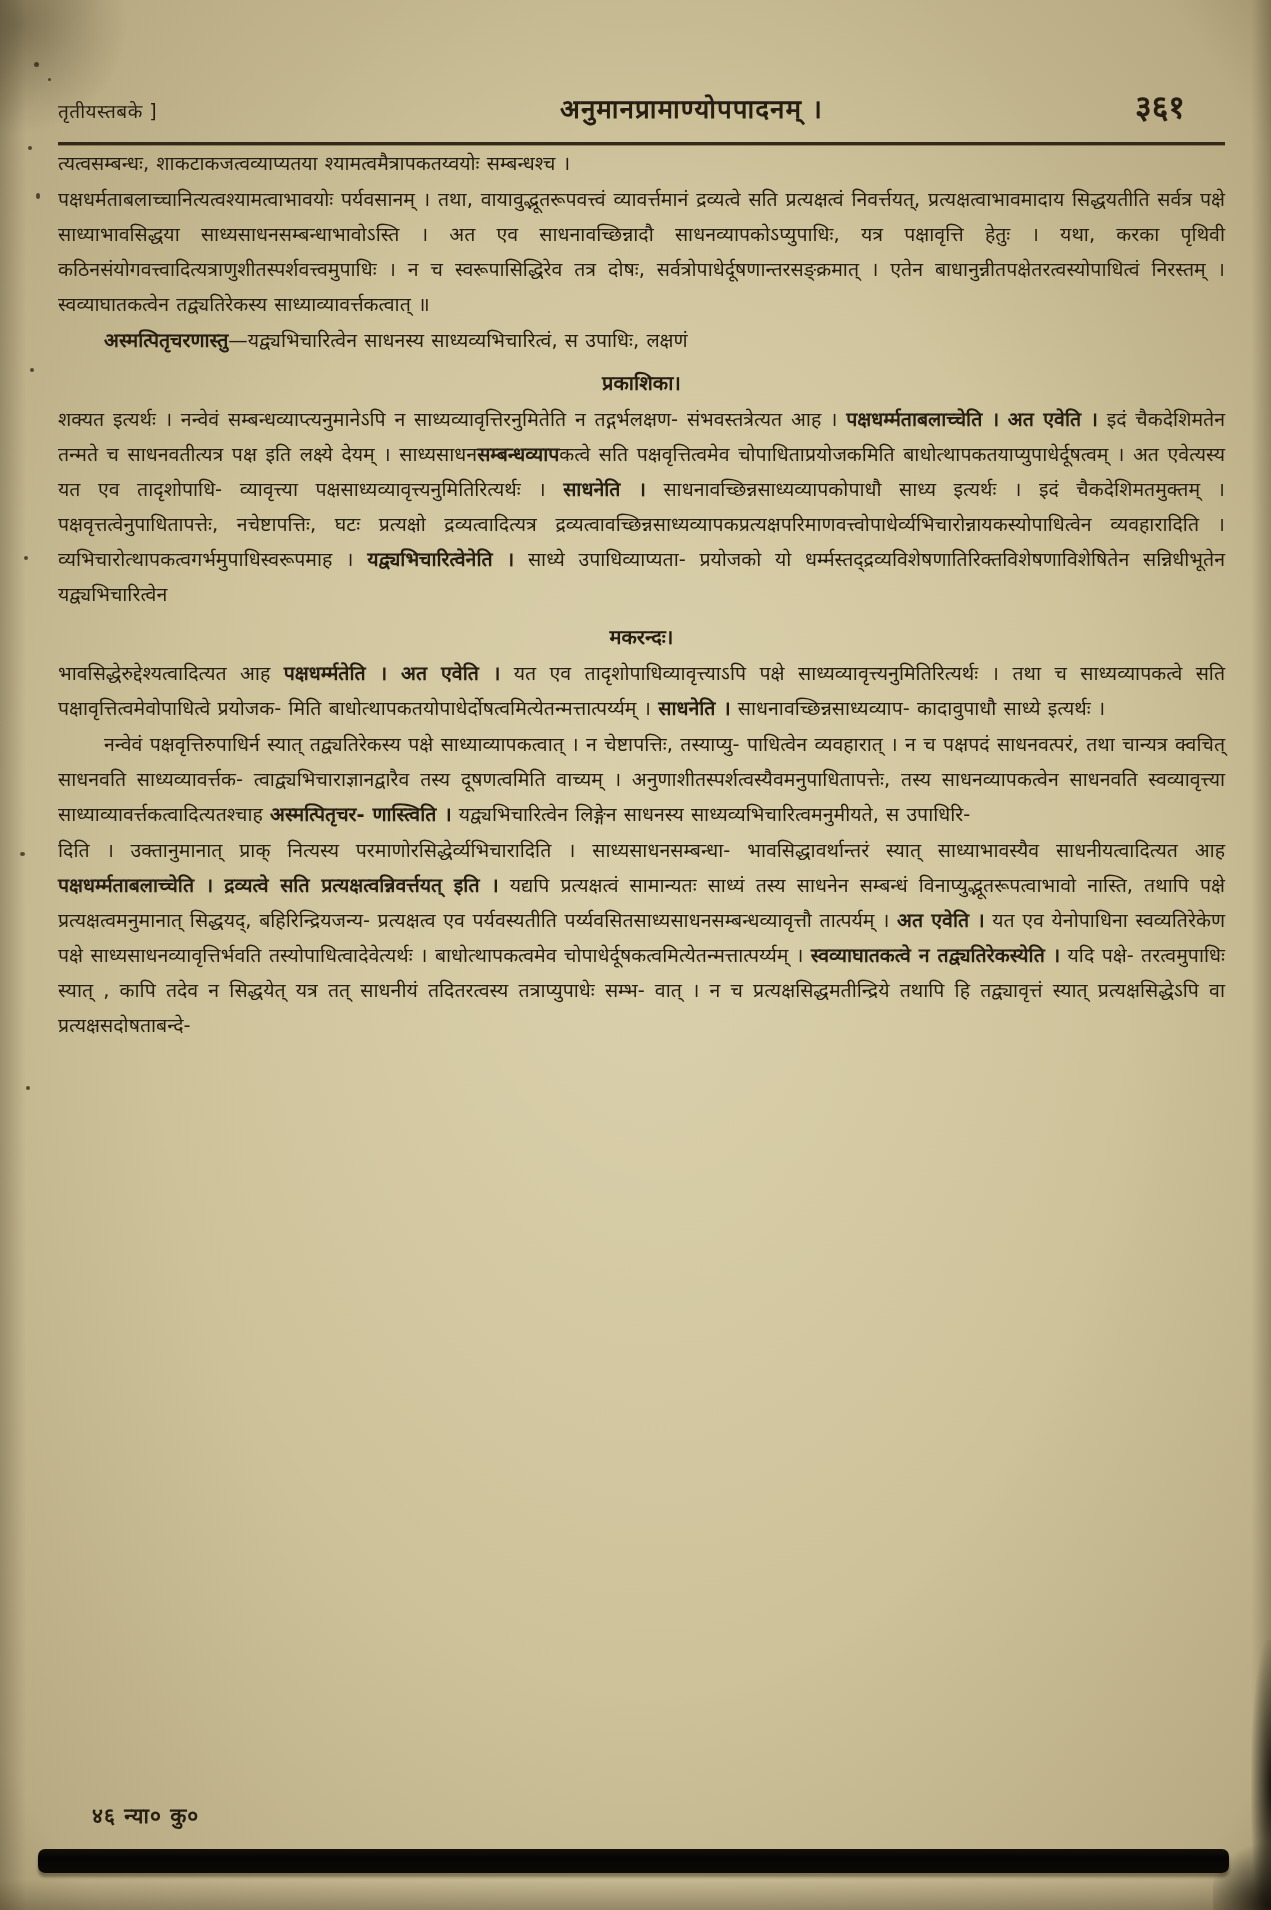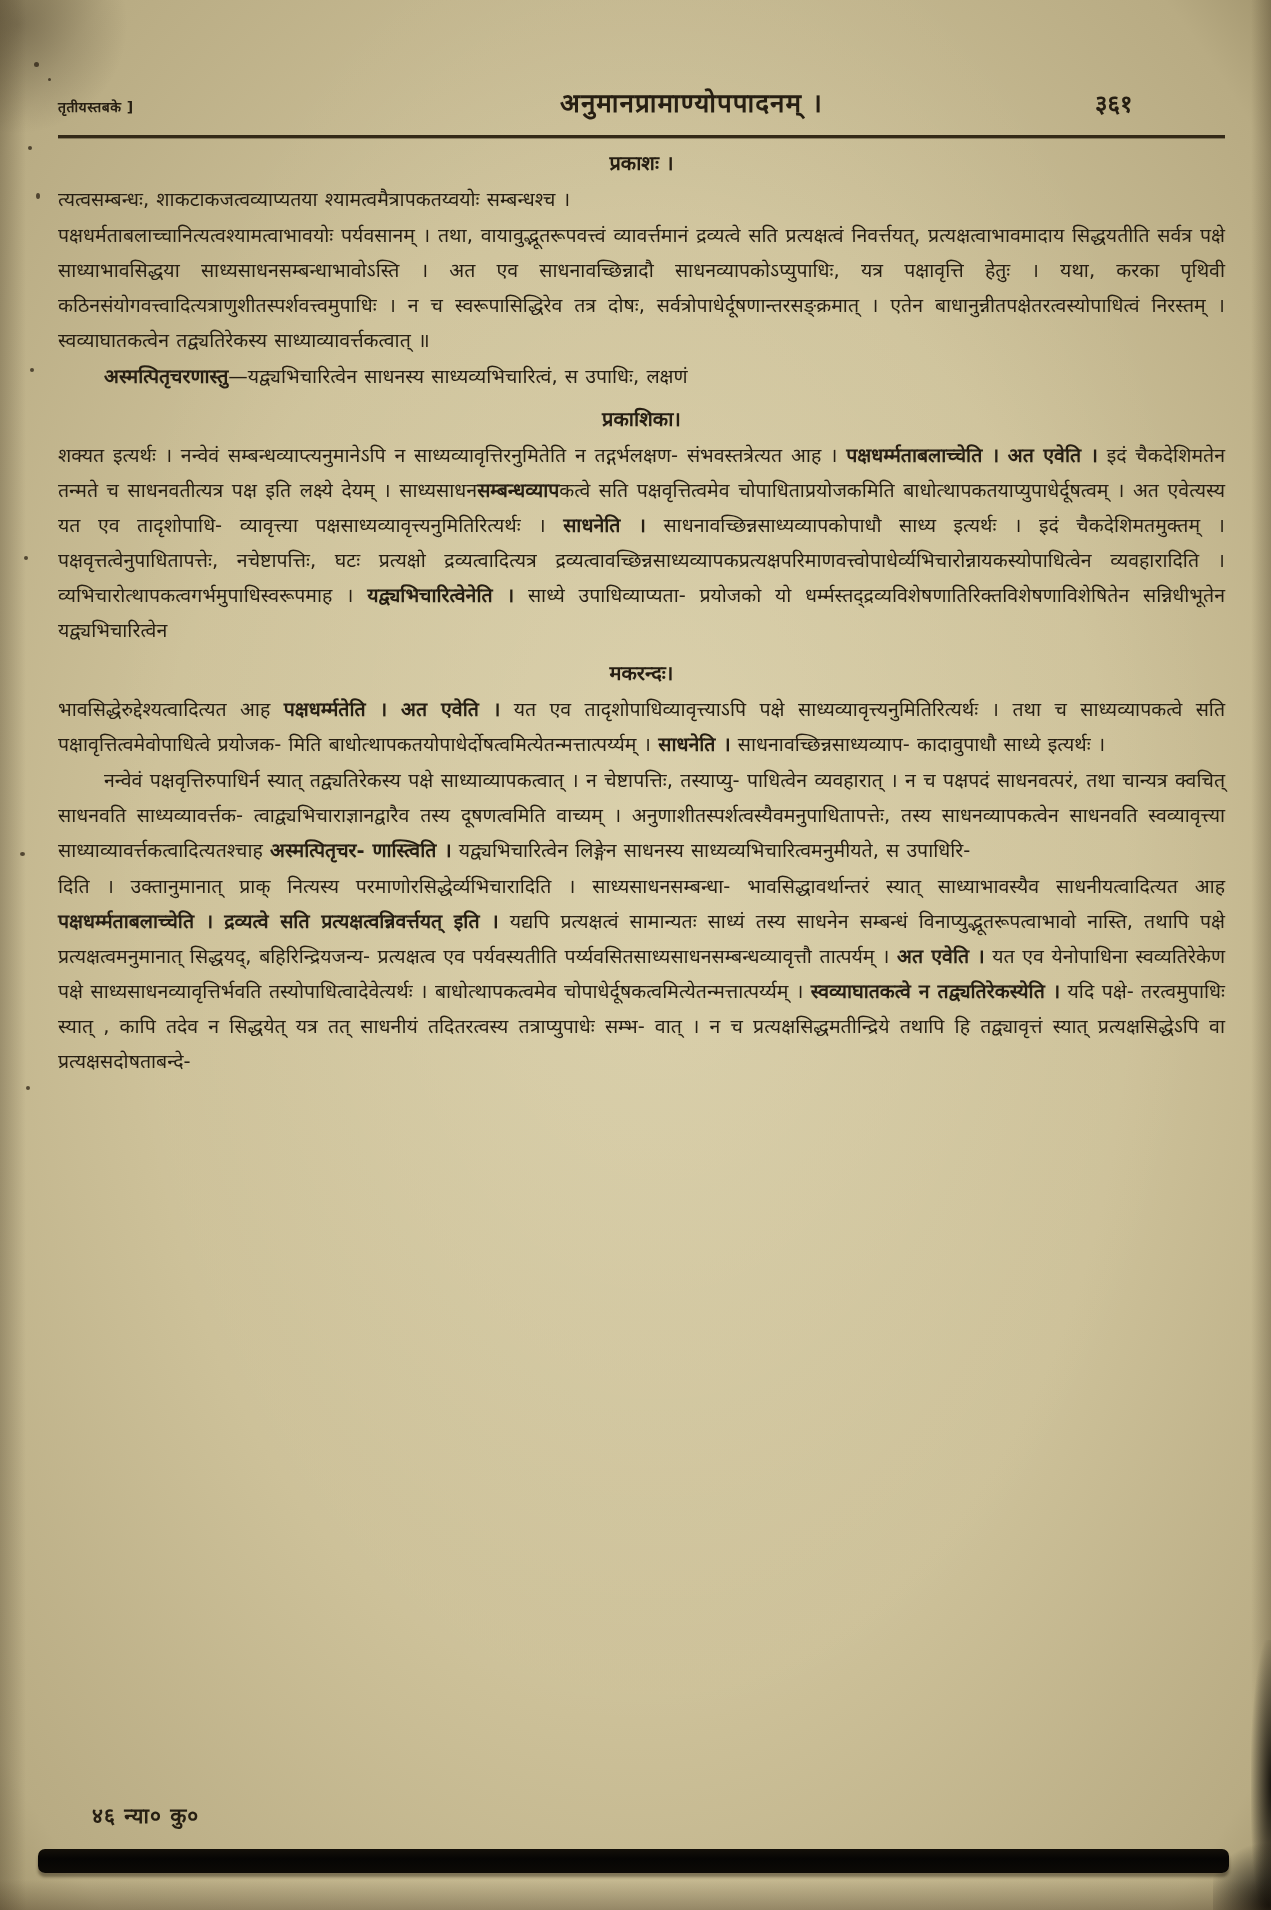--- a/index.html
+++ b/index.html
@@ -44,23 +44,23 @@
     box-shadow:0 4px 3px rgba(40,30,15,0.45);
   }
   .bottom-shade {
     position:absolute; left:0; right:0; bottom:0; height:30px;
     background:linear-gradient(to bottom, rgba(60,45,25,0), rgba(60,45,25,0.35));
   }
 
   .content { position:absolute; left:58px; right:46px; top:84px; }
 
   .header-row { display:flex; align-items:baseline; }
-  .header-left  { width:230px; font-size:14px; letter-spacing:.5px;font-weight:bold; }
+  .header-left  { width:230px; font-size:19px; letter-spacing:.5px; }
   .header-title { flex:1; text-align:center; font-size:26px; font-weight:bold; letter-spacing:1px; }
-  .header-page  { width:130px; text-align:left; font-size:24px; font-weight:bold; }
+  .header-page  { width:130px; text-align:center; font-size:32px; font-weight:bold; }
 
   .rule { border-bottom:3px solid #332917; margin-top:15px; box-shadow:0 1px 0 rgba(51,41,23,.4); }
 
   .section-heading {
     text-align:center; font-weight:bold; font-size:20px;
     margin:9px 0 3px 0; line-height:32px;
   }
   .para {
     margin:1px 0; text-align:justify; font-size:19.5px; line-height:35px;
     word-spacing:1px;
@@ -94,21 +94,20 @@
 
     <div class="header-row">
       <span class="header-left">तृतीयस्तबके ]</span>
       <span class="header-title">अनुमानप्रामाण्योपपादनम् ।</span>
       <span class="header-page">३६१</span>
     </div>
 
     <div class="rule"></div>
 
     <div id="page-body">
-        <div class="section-heading">प्रकाशः ।</div>
         <p class="para"><span>त्यत्वसम्बन्धः, शाकटाकजत्वव्याप्यतया श्यामत्वमैत्रापकतय्वयोः सम्बन्धश्च ।</span></p>
         <p class="para"><span>पक्षधर्मताबलाच्चानित्यत्वश्यामत्वाभावयोः पर्यवसानम् । तथा, वायावुद्भूतरूपवत्त्वं व्यावर्त्तमानं द्रव्यत्वे सति प्रत्यक्षत्वं निवर्त्तयत्, प्रत्यक्षत्वाभावमादाय सिद्धयतीति सर्वत्र पक्षे साध्याभावसिद्धया साध्यसाधनसम्बन्धाभावोऽस्ति । अत एव साधनावच्छिन्नादौ साधनव्यापकोऽप्युपाधिः, यत्र पक्षावृत्ति हेतुः । यथा, करका पृथिवी कठिनसंयोगवत्त्वादित्यत्राणुशीतस्पर्शवत्त्वमुपाधिः । न च स्वरूपासिद्धिरेव तत्र दोषः, सर्वत्रोपाधेर्दूषणान्तरसङ्क्रमात् । एतेन बाधानुन्नीतपक्षेतरत्वस्योपाधित्वं निरस्तम् । स्वव्याघातकत्वेन तद्व्यतिरेकस्य साध्याव्यावर्त्तकत्वात् ॥</span></p>
         <p class="para indent"><span class="bold">अस्मत्पितृचरणास्तु</span><span>—यद्व्यभिचारित्वेन साधनस्य साध्यव्यभिचारित्वं, स उपाधिः, लक्षणं</span></p>
         <div class="section-heading">प्रकाशिका।</div>
         <p class="para"><span>शक्यत इत्यर्थः । नन्वेवं सम्बन्धव्याप्त्यनुमानेऽपि न साध्यव्यावृत्तिरनुमितेति न तद्गर्भलक्षण- संभवस्तत्रेत्यत आह । </span><span class="bold">पक्षधर्म्मताबलाच्चेति ।</span><span> </span><span class="bold">अत एवेति ।</span><span> इदं चैकदेशिमतेन तन्मते च साधनवतीत्यत्र पक्ष इति लक्ष्ये देयम् । साध्यसाधन</span><span class="bold">सम्बन्धव्याप</span><span>कत्वे सति पक्षवृत्तित्वमेव चोपाधिताप्रयोजकमिति बाधोत्थापकतयाप्युपाधेर्दूषत्वम् । अत एवेत्यस्य यत एव तादृशोपाधि- व्यावृत्त्या पक्षसाध्यव्यावृत्त्यनुमितिरित्यर्थः । </span><span class="bold">साधनेति ।</span><span> साधनावच्छिन्नसाध्यव्यापकोपाधौ साध्य इत्यर्थः । इदं चैकदेशिमतमुक्तम् । पक्षवृत्तत्वेनुपाधितापत्तेः, नचेष्टापत्तिः, घटः प्रत्यक्षो द्रव्यत्वादित्यत्र द्रव्यत्वावच्छिन्नसाध्यव्यापकप्रत्यक्षपरिमाणवत्त्वोपाधेर्व्यभिचारोन्नायकस्योपाधित्वेन व्यवहारादिति । व्यभिचारोत्थापकत्वगर्भमुपाधिस्वरूपमाह । </span><span class="bold">यद्व्यभिचारित्वेनेति ।</span><span> साध्ये उपाधिव्याप्यता- प्रयोजको यो धर्म्मस्तद्द्रव्यविशेषणातिरिक्तविशेषणाविशेषितेन सन्निधीभूतेन यद्व्यभिचारित्वेन</span></p>
         <div class="section-heading">मकरन्दः।</div>
         <p class="para"><span>भावसिद्धेरुद्देश्यत्वादित्यत आह </span><span class="bold">पक्षधर्म्मतेति । अत एवेति ।</span><span> यत एव तादृशोपाधिव्यावृत्त्याऽपि पक्षे साध्यव्यावृत्त्यनुमितिरित्यर्थः । तथा च साध्यव्यापकत्वे सति पक्षावृत्तित्वमेवोपाधित्वे प्रयोजक- मिति बाधोत्थापकतयोपाधेर्दोषत्वमित्येतन्मत्तात्पर्य्यम् । </span><span class="bold">साधनेति ।</span><span> साधनावच्छिन्नसाध्यव्याप- कादावुपाधौ साध्ये इत्यर्थः ।</span></p>
         <p class="para indent"><span>नन्वेवं पक्षवृत्तिरुपाधिर्न स्यात् तद्व्यतिरेकस्य पक्षे साध्याव्यापकत्वात् । न चेष्टापत्तिः, तस्याप्यु- पाधित्वेन व्यवहारात् । न च पक्षपदं साधनवत्परं, तथा चान्यत्र क्वचित् साधनवति साध्यव्यावर्त्तक- त्वाद्व्यभिचाराज्ञानद्वारैव तस्य दूषणत्वमिति वाच्यम् । अनुणाशीतस्पर्शत्वस्यैवमनुपाधितापत्तेः, तस्य साधनव्यापकत्वेन साधनवति स्वव्यावृत्त्या साध्याव्यावर्त्तकत्वादित्यतश्चाह </span><span class="bold">अस्मत्पितृचर- णास्त्विति ।</span><span> यद्व्यभिचारित्वेन लिङ्गेन साधनस्य साध्यव्यभिचारित्वमनुमीयते, स उपाधिरि-</span></p>
         <p class="para"><span>दिति । उक्तानुमानात् प्राक् नित्यस्य परमाणोरसिद्धेर्व्यभिचारादिति । साध्यसाधनसम्बन्धा- भावसिद्धावर्थान्तरं स्यात् साध्याभावस्यैव साधनीयत्वादित्यत आह </span><span class="bold">पक्षधर्म्मताबलाच्चेति ।</span><span> </span><span class="bold">द्रव्यत्वे सति प्रत्यक्षत्वन्निवर्त्तयत् इति ।</span><span> यद्यपि प्रत्यक्षत्वं सामान्यतः साध्यं तस्य साधनेन सम्बन्धं विनाप्युद्भूतरूपत्वाभावो नास्ति, तथापि पक्षे प्रत्यक्षत्वमनुमानात् सिद्धयद्, बहिरिन्द्रियजन्य- प्रत्यक्षत्व एव पर्यवस्यतीति पर्य्यवसितसाध्यसाधनसम्बन्धव्यावृत्तौ तात्पर्यम् । </span><span class="bold">अत एवेति ।</span><span> यत एव येनोपाधिना स्वव्यतिरेकेण पक्षे साध्यसाधनव्यावृत्तिर्भवति तस्योपाधित्वादेवेत्यर्थः । बाधोत्थापकत्वमेव चोपाधेर्दूषकत्वमित्येतन्मत्तात्पर्य्यम् । </span><span class="bold">स्वव्याघातकत्वे न तद्व्यतिरेकस्येति ।</span><span> यदि पक्षे- तरत्वमुपाधिः स्यात् , कापि तदेव न सिद्धयेत् यत्र तत् साधनीयं तदितरत्वस्य तत्राप्युपाधेः सम्भ- वात् । न च प्रत्यक्षसिद्धमतीन्द्रिये तथापि हि तद्व्यावृत्तं स्यात् प्रत्यक्षसिद्धेऽपि वा प्रत्यक्षसदोषताबन्दे-</span></p>
       </div>

